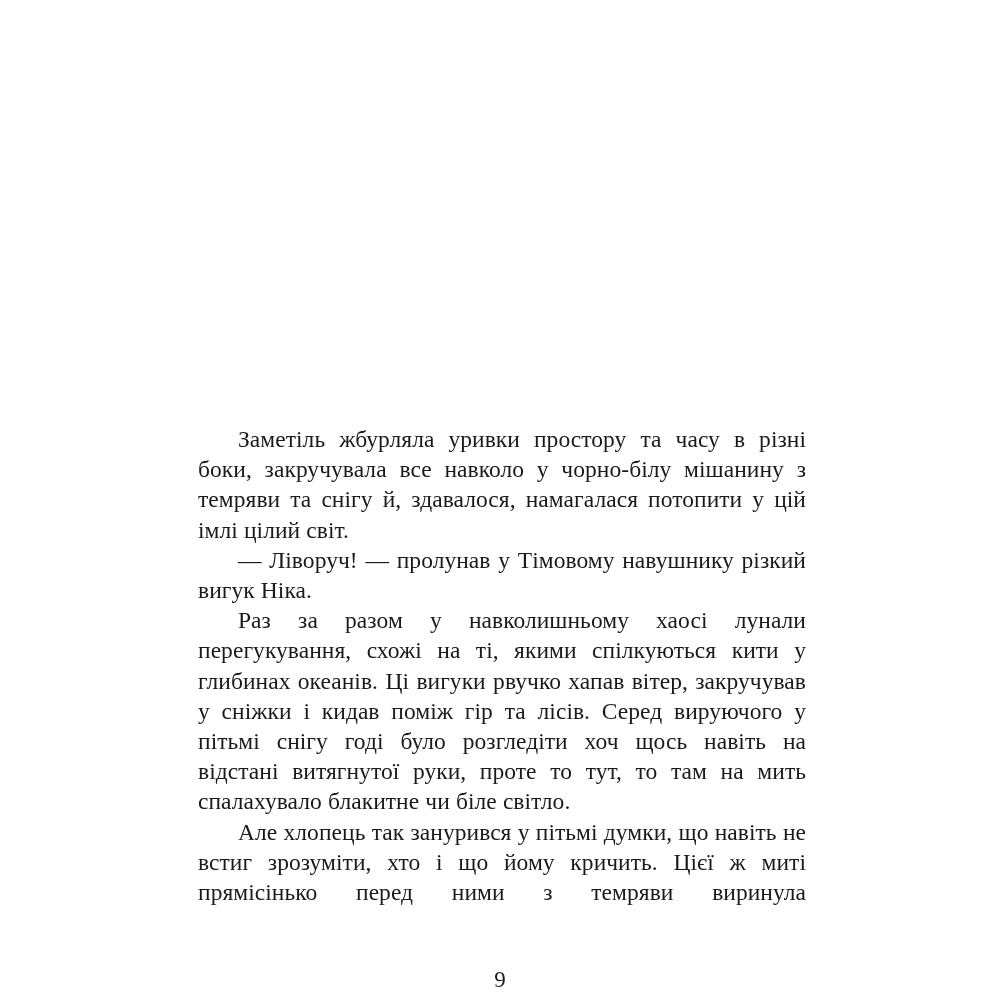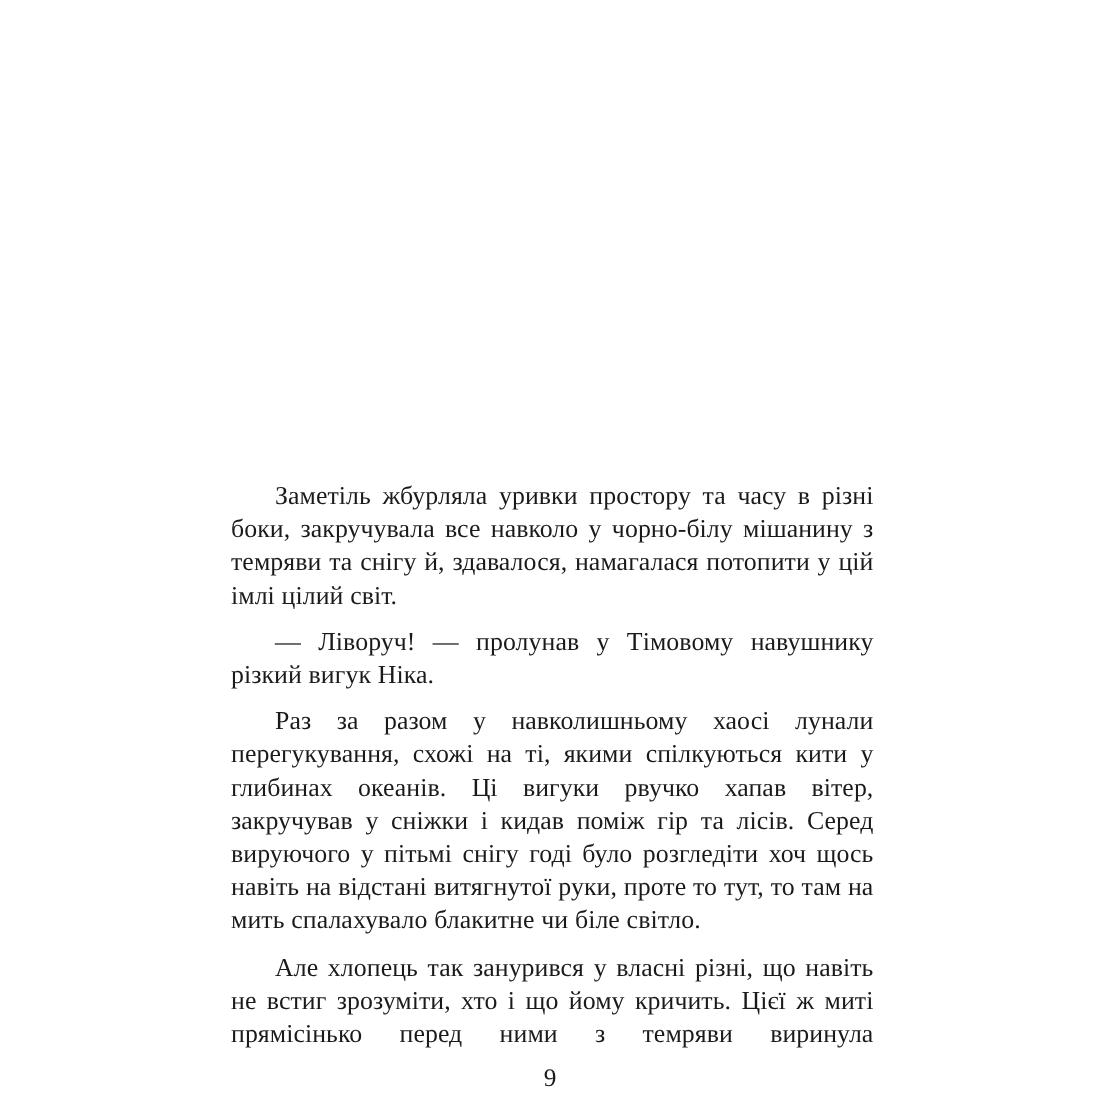--- a/index.html
+++ b/index.html
@@ -30,21 +30,21 @@
     text-align: justify;
     text-justify: inter-word;
     font-size: 23.5px;
     line-height: 30.2px;
     letter-spacing: 0.05px;
     word-spacing: 0.2px;
     hyphens: manual;
   }
 
   .para {
-    margin: 12px;
+    margin: 0;
     text-indent: 40px;
     text-align: justify;
   }
 
   
   .para.full-justify {
     text-align-last: justify;
   }
 
   .para.normal-last {
@@ -65,18 +65,18 @@
 </style>
 </head>
 <body>
 
 <div class="page">
 
   <div class="text-block">
     <p class="para normal-last">Заметіль жбурляла уривки простору та часу в різні боки, закручувала все навколо у чорно-білу мішанину з темряви та снігу й, здавалося, намагалася потопити у цій імлі цілий світ.</p>
     <p class="para normal-last">— Ліворуч! — пролунав у Тімовому навушнику різкий вигук Ніка.</p>
     <p class="para normal-last">Раз за разом у навколишньому хаосі лунали перегукування, схожі на ті, якими спілкуються кити у глибинах океанів. Ці вигуки рвучко хапав вітер, закручував у сніжки і кидав поміж гір та лісів. Серед вируючого у пітьмі снігу годі було розгледіти хоч щось навіть на відстані витягнутої руки, проте то тут, то там на мить спалахувало блакитне чи біле світло.</p>
-    <p class="para full-justify">Але хлопець так занурився у власні різні, що навіть не встиг зрозуміти, хто і що йому кричить. Цієї ж миті прямісінько перед ними з темряви виринула</p>
+    <p class="para full-justify">Але хлопець так занурився у пітьмі думки, що навіть не встиг зрозуміти, хто і що йому кричить. Цієї ж миті прямісінько перед ними з темряви виринула</p>
   </div>
 
   <div class="page-number">9</div>
 
 </div>
 
 </body></html>

